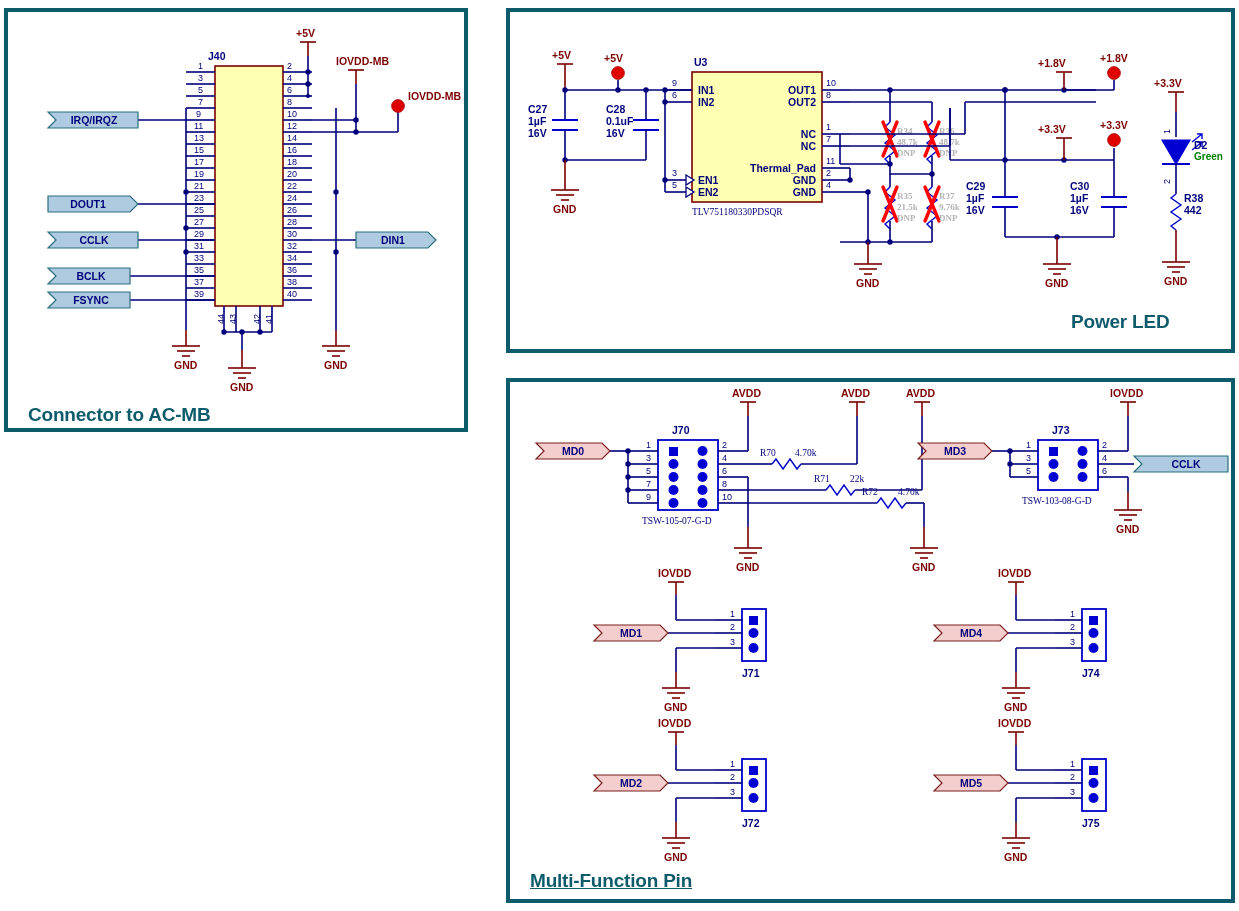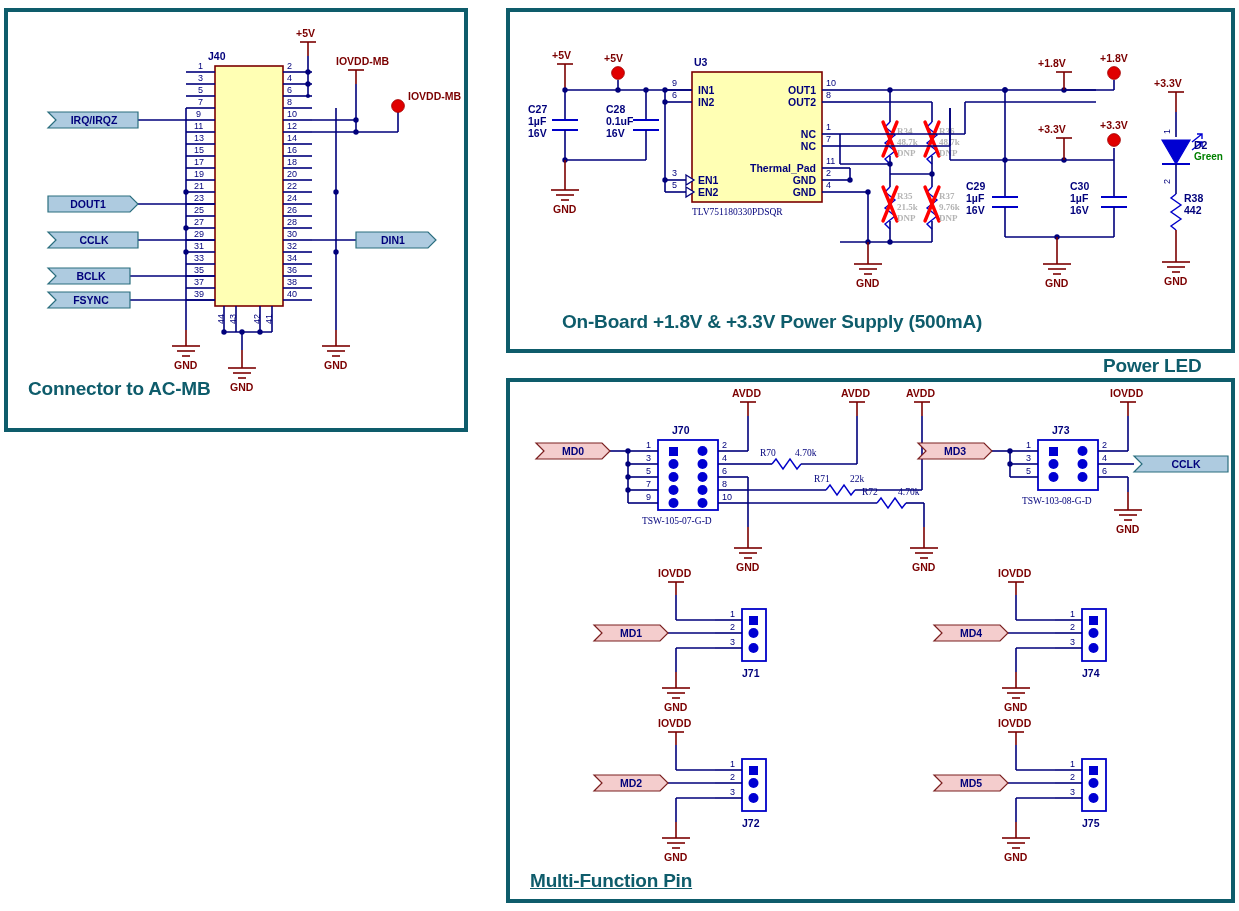--- a/index.html
+++ b/index.html
@@ -238,21 +238,21 @@
       <text class="portbtxt" x="83" y="292">FSYNC</text>
     </g>
 
     <g>
       <line class="wire" x1="304" y1="228" x2="348" y2="228"></line>
       <polygon class="portb" points="348,220 420,220 428,228 420,236 348,236"></polygon>
       <text class="portbtxt" x="385" y="232">DIN1</text>
     </g>
   </svg>
 
-  <div class="panel-title" style="left:20px;top:366px;text-align:center;">Connector to AC-MB</div>
+  <div class="panel-title" style="left:20px;top:392px;text-align:center;">Connector to AC-MB</div>
 </div>
 
 <div class="panel" id="panel-power">
   <svg width="721" height="337" viewBox="0 0 721 337">
 
     <g>
       <line class="pwire" x1="55" y1="52" x2="55" y2="78"></line>
       <line class="pwire" x1="47" y1="52" x2="63" y2="52"></line>
       <text class="netlabel" x="42" y="47">+5V</text>
       <line class="wire" x1="55" y1="78" x2="182" y2="78"></line>
@@ -515,22 +515,21 @@
         <text class="captxt" x="674" y="202">442</text>
       </g>
       <line class="pwire" x1="666" y1="218" x2="666" y2="250"></line>
       <line class="pwire" x1="652" y1="250" x2="680" y2="250" stroke-width="2.4"></line>
       <line class="pwire" x1="657" y1="255" x2="675" y2="255"></line>
       <line class="pwire" x1="662" y1="260" x2="670" y2="260"></line>
       <text class="gndtxt" x="654" y="273">GND</text>
     </g>
   </svg>
 
-  <div class="panel-title" style="left:52px;top:299px;">On-Board +1.8V &amp; +3.3V Power Supply (500mA)</div>
-  <div class="panel-title" style="left:593px;top:299px;margin-top:44px;">Power LED</div>
+  <div class="panel-title" style="left:561px;top:299px;">Power LED</div>
 </div>
 
 <div class="panel" id="panel-mfp">
   <svg width="721" height="517" viewBox="0 0 721 517">
 
     <g>
       <rect class="conn-body" x="148" y="58" width="60" height="70"></rect>
       <text class="refdes" x="162" y="52">J70</text>
       <text class="partnum" x="132" y="142">TSW-105-07-G-D</text>
 

